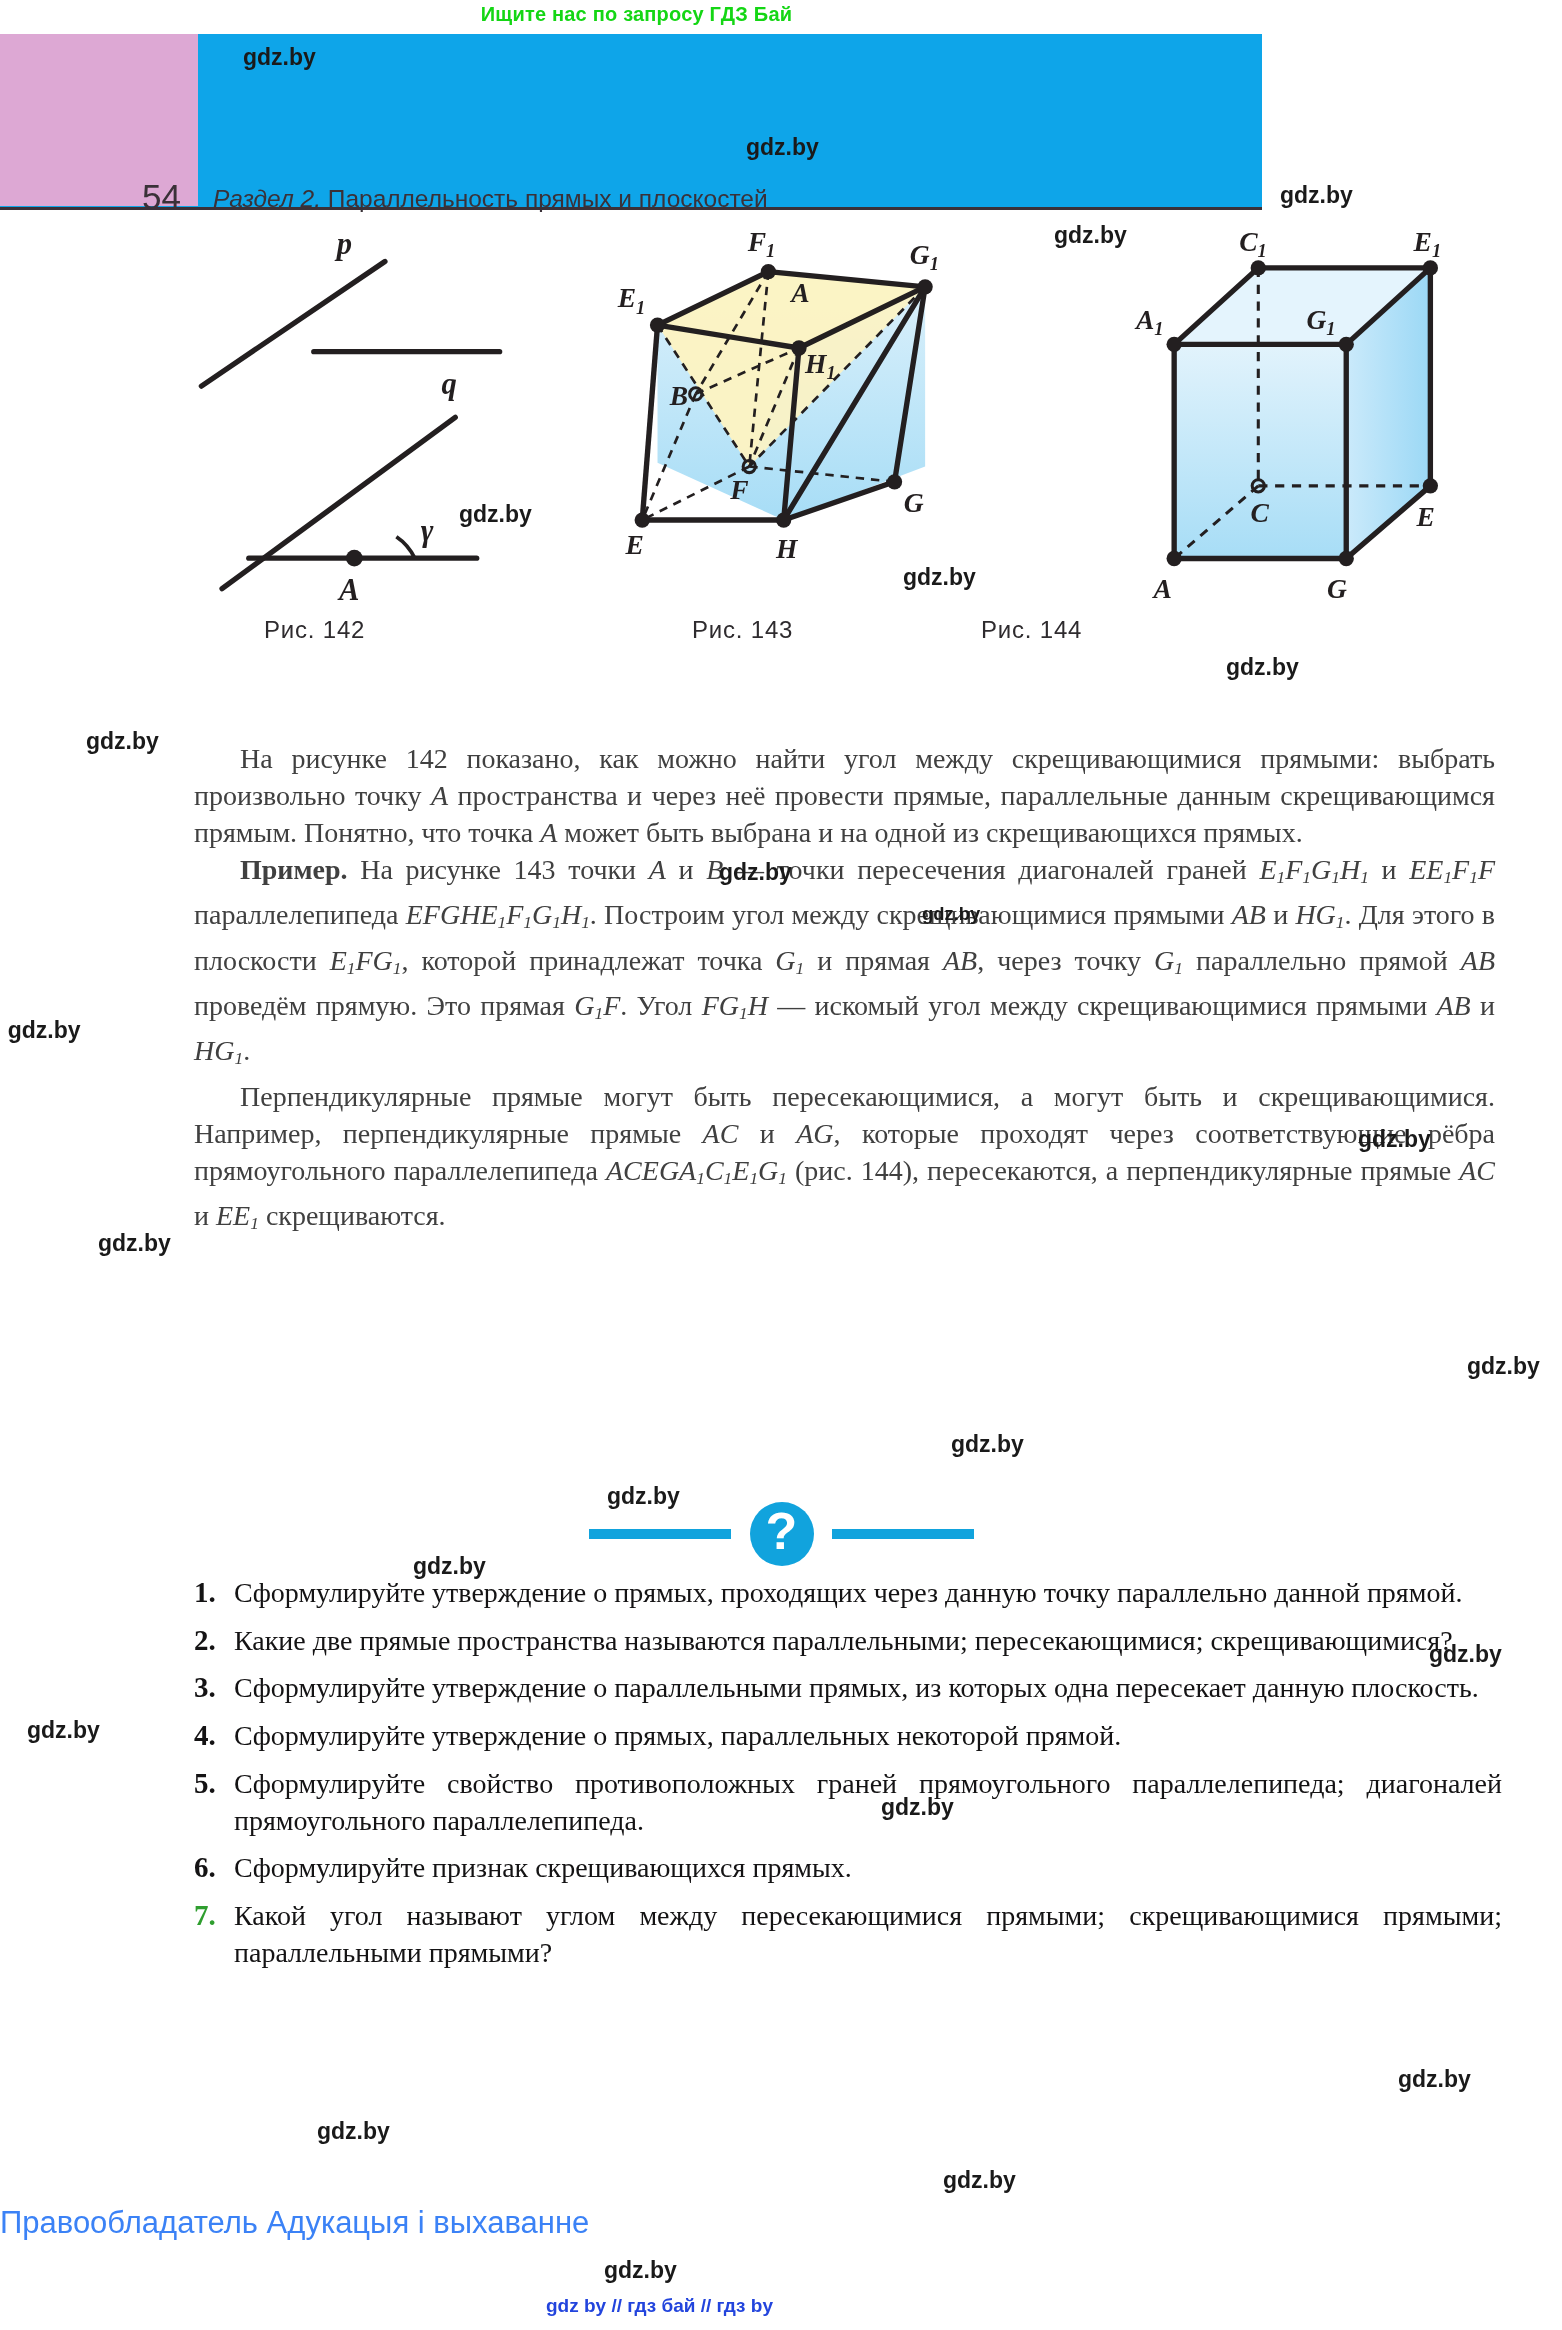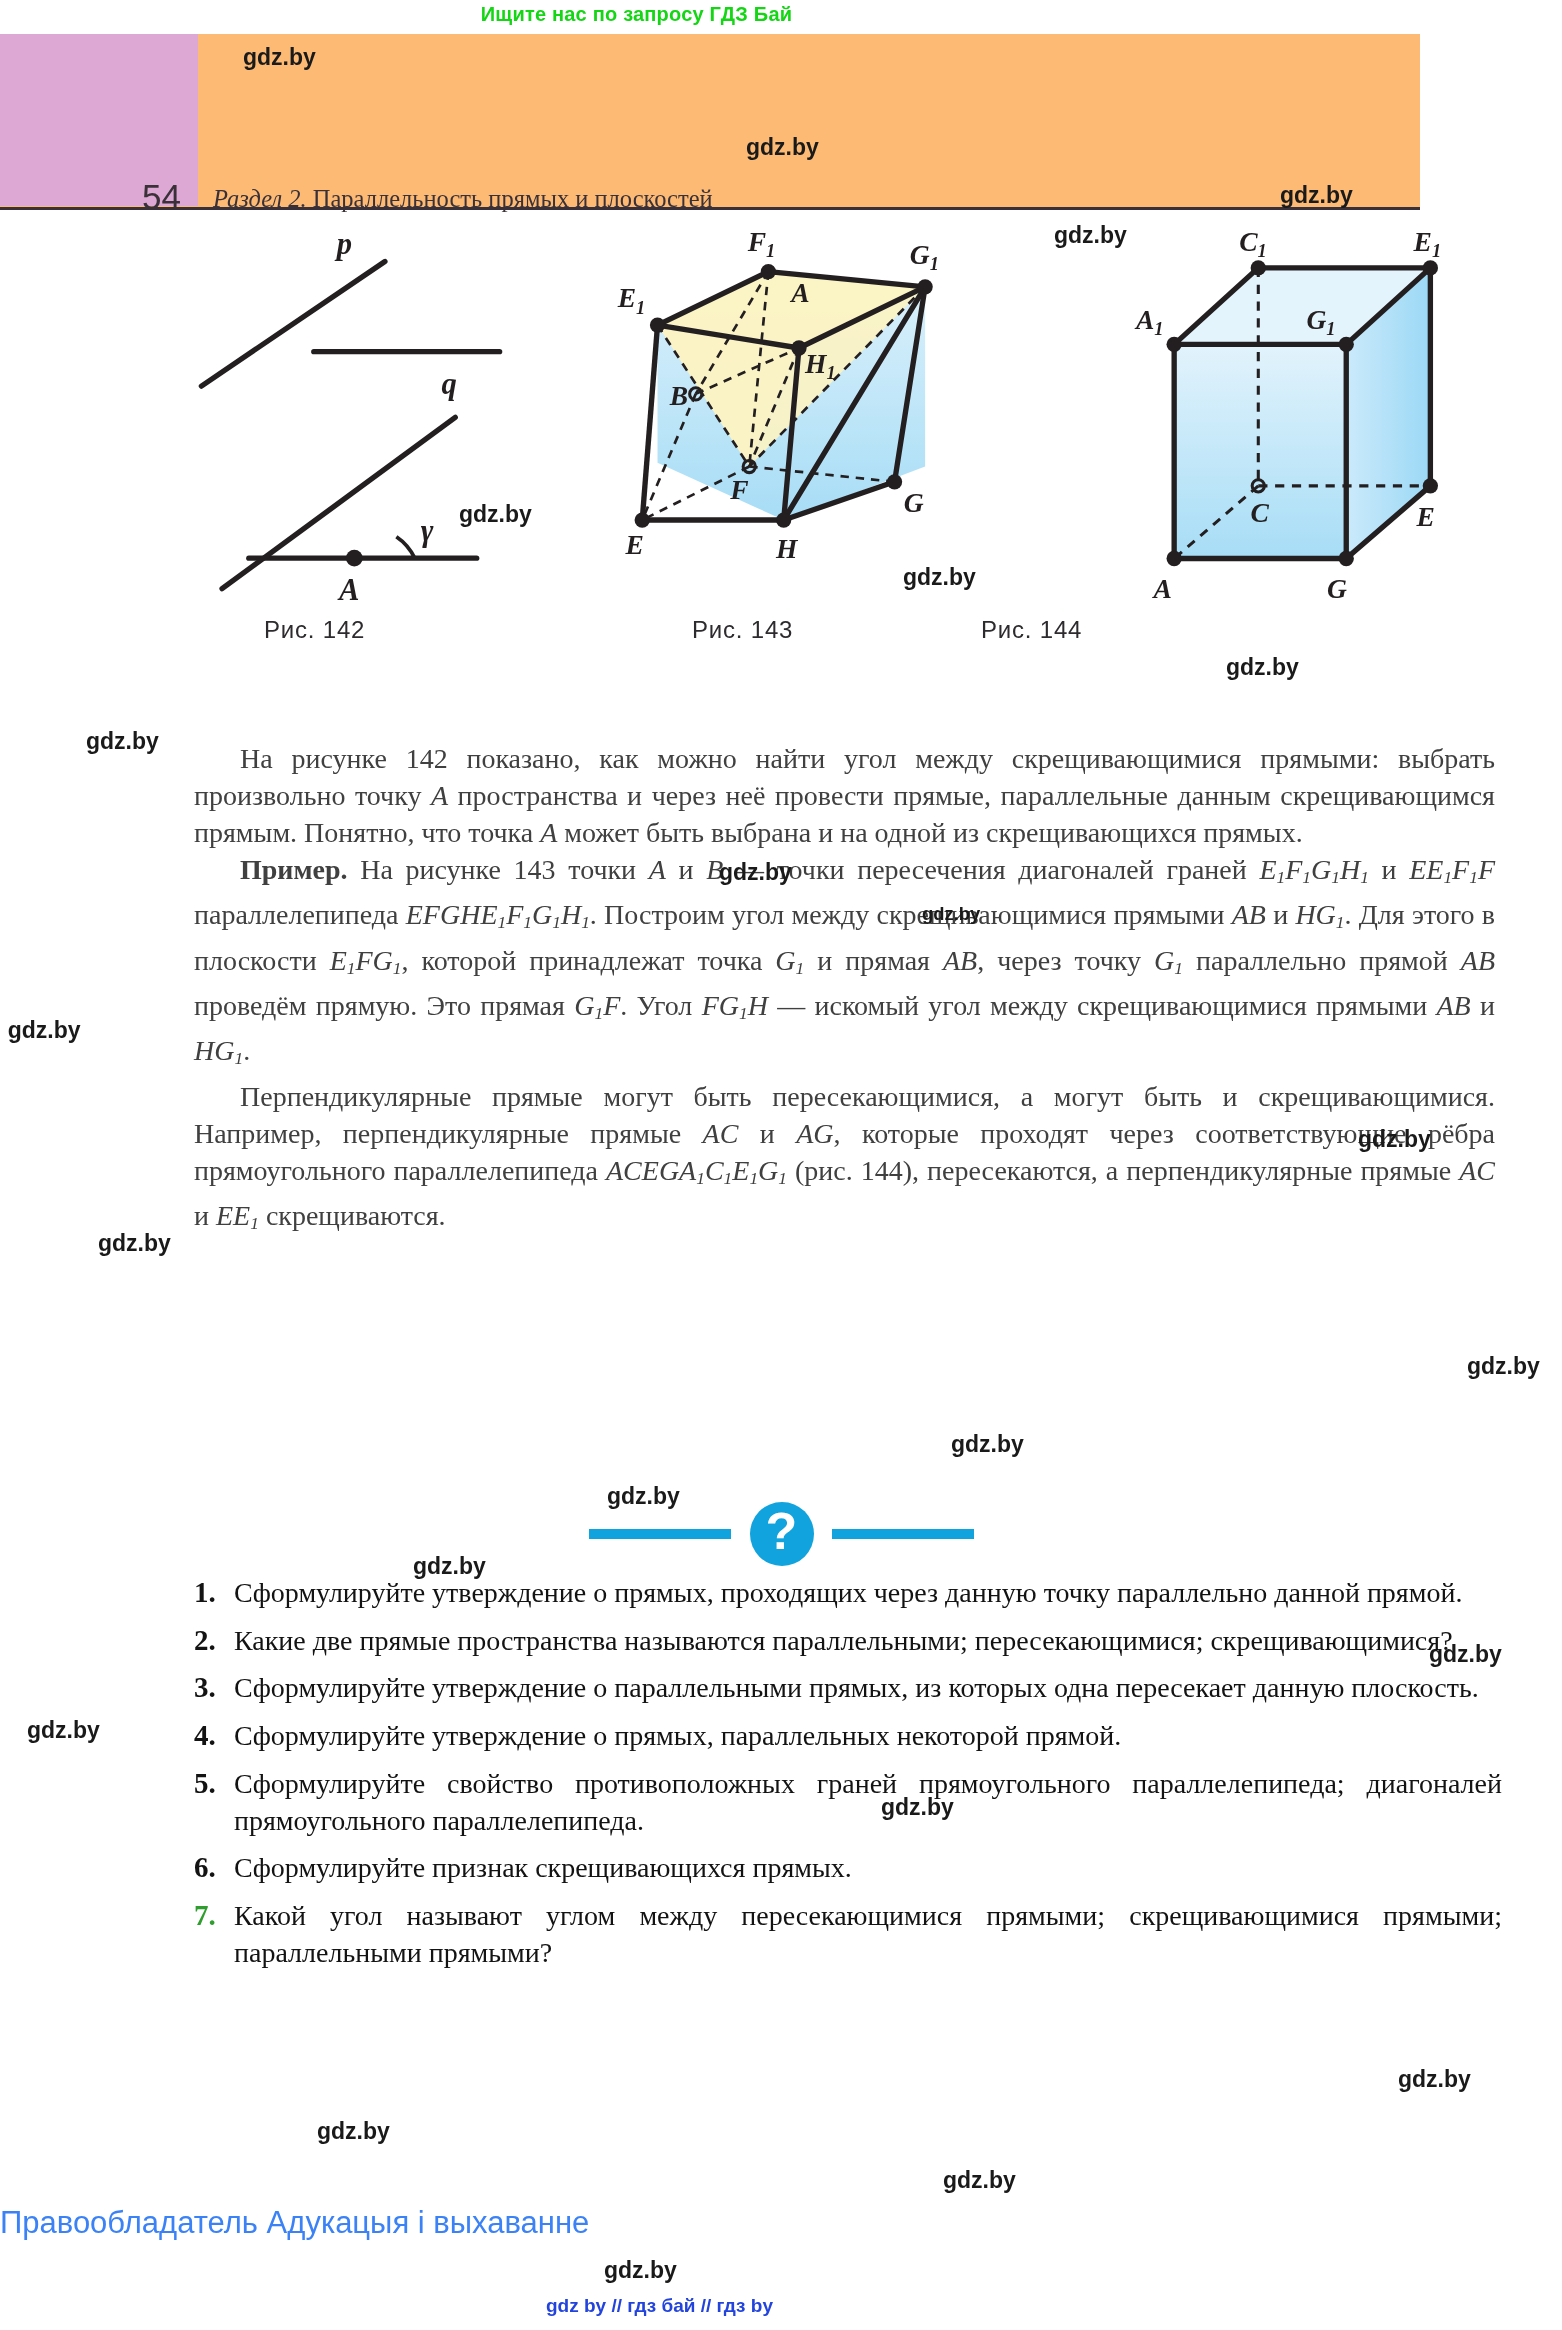--- a/index.html
+++ b/index.html
@@ -9,35 +9,35 @@
     overflow:hidden;
   }
   
   #promo{
     position:absolute;left:0;top:3.1px;width:1273px;text-align:center;
     font-family:"Liberation Sans", sans-serif;
     font-size:20px;font-weight:700;color:#14d614;letter-spacing:0.2px;
   }
   
   #header{
-    position:absolute;left:0;top:34px;width:1420px;height:176px;
-    background:#fdba74;border-bottom:3.8px solid #3a3138;box-sizing:border-box;
+    position:absolute;left:0;top:34px;width:1262px;height:176px;
+    background:#0ea5e9;border-bottom:3.8px solid #3a3138;box-sizing:border-box;
   }
   #header-block{
     position:absolute;left:0;top:0;width:198px;height:172px;background:#dda8d4;
   }
   #page-number{
     position:absolute;left:0;top:145px;width:198px;text-align:right;padding-right:17px;
     box-sizing:border-box;
     font-family:"Liberation Sans", sans-serif;
     font-size:35px;font-weight:400;color:#3a3138;line-height:35px;
   }
   #section-title{
     position:absolute;left:213px;top:151px;
-    font-family:Liberation Serif, serif;
+    font-family:Liberation Sans, sans-serif;
     font-size:24.5px;color:#3a3138;line-height:27.5px;white-space:nowrap;
   }
   #section-title .em{font-style:italic;}
 
   
   #figures{position:absolute;left:0;top:214px;width:1563px;height:436px;}
   .fig{position:absolute;}
   .cap{
     position:absolute;font-family:"Liberation Sans", sans-serif;
     font-size:24px;color:#2e2b2e;letter-spacing:0.8px;

